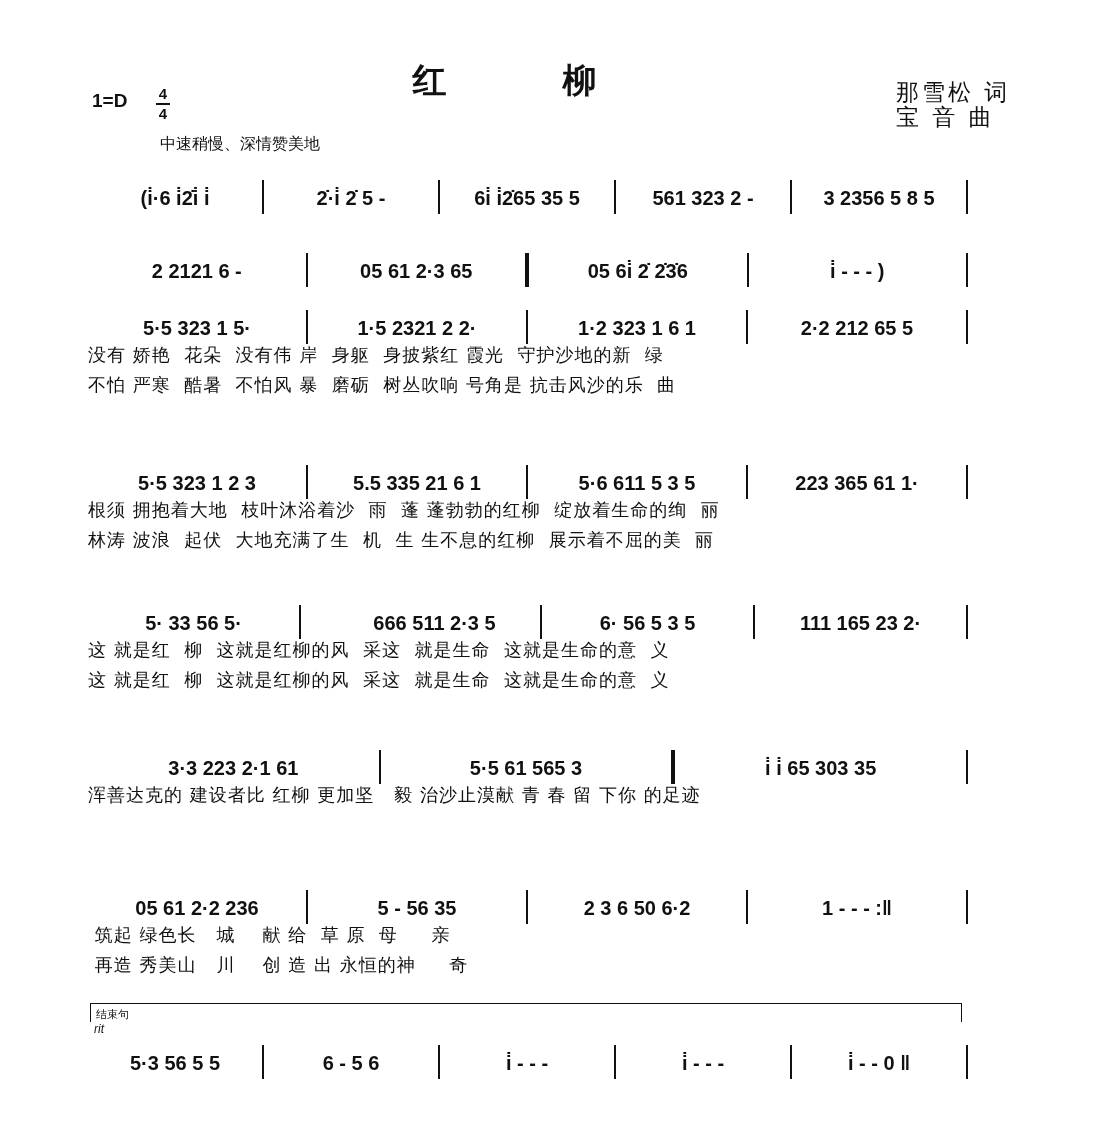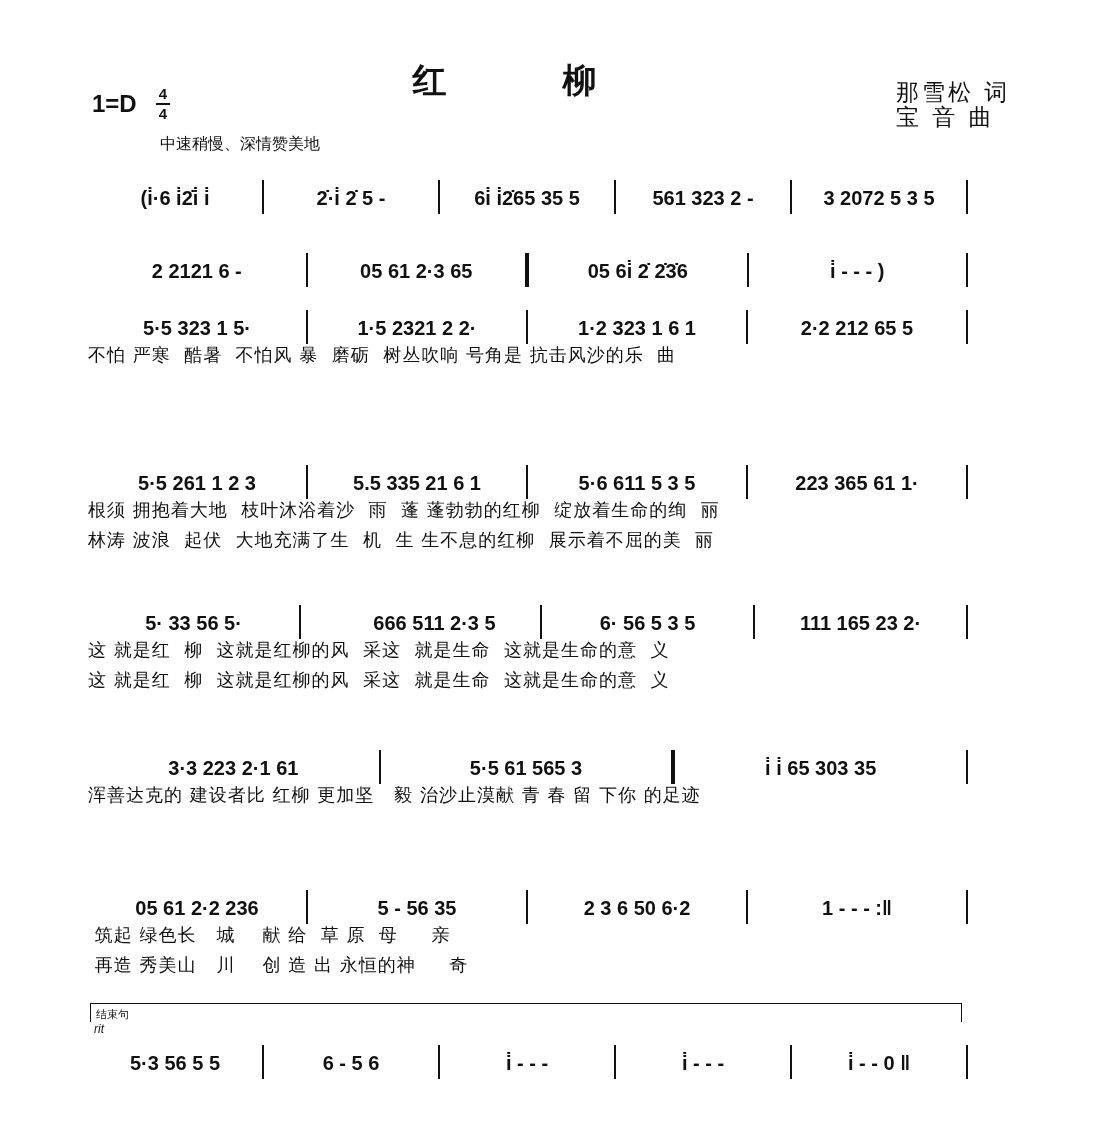--- a/index.html
+++ b/index.html
@@ -1,20 +1,20 @@
 <!DOCTYPE html>
 <html><head>
 <meta charset="utf-8">
 <style>
   html,body{margin:0;padding:0;background:#fff;}
   body{width:1111px;height:1130px;position:relative;overflow:hidden;color:#111;
        font-family:"Liberation Sans","DejaVu Sans",sans-serif;}
   .title{position:absolute;top:58px;left:0;width:1031px;text-align:center;font-family:"DejaVu Serif",serif;
          font-size:34px;font-weight:bold;letter-spacing:52px;padding-left:30px;box-sizing:border-box;}
-  .key{position:absolute;top:90px;left:92px;font-size:24px;font-weight:bold;}
+  .key{position:absolute;top:90px;left:92px;font-size:19px;font-weight:bold;}
   .timesig{position:absolute;top:86px;left:156px;font-size:15px;font-weight:bold;line-height:16px;text-align:center;}
   .timesig .bar{display:block;border-top:2px solid #111;width:14px;margin:1px 0;}
   .credits{position:absolute;top:80px;left:856px;font-family:"DejaVu Sans",sans-serif;font-size:23px;line-height:25px;margin-left:40px;}
   .credits div{letter-spacing:3px;}
   .tempo{position:absolute;top:134px;left:160px;font-size:16px;font-family:"DejaVu Sans",sans-serif;}
   .system{position:absolute;left:88px;width:880px;}
   .notes{position:relative;height:40px;display:flex;align-items:flex-end;font-size:20px;font-weight:bold;}
   .measure{display:flex;align-items:flex-end;flex:1;padding:0 4px;position:relative;height:40px;}
   .barline{width:0;border-left:2px solid #111;height:34px;align-self:flex-end;margin-bottom:-4px;}
   .lyrics{font-family:"DejaVu Serif",serif;font-size:18px;height:30px;line-height:30px;white-space:pre;letter-spacing:1px;}
@@ -42,21 +42,21 @@
     <div class="system" style="top: 170px;">
       <div class="notes">
         <div class="measure" style="justify-content: space-around;">(i̇·6 i̇2̇i̇ i̇</div>
         <div class="barline"></div>
         <div class="measure" style="justify-content: space-around;">2̇·i̇ 2̇ 5 -</div>
         <div class="barline"></div>
         <div class="measure" style="justify-content: space-around;">6i̇ i̇2̇65 35 5</div>
         <div class="barline"></div>
         <div class="measure" style="justify-content: space-around;">561 323 2 -</div>
         <div class="barline"></div>
-        <div class="measure" style="justify-content: space-around;">3 2072 5 3 5</div>
+        <div class="measure" style="justify-content: space-around;">3 2356 5 8 5</div>
         <div class="barline"></div>
       </div>
     </div>
     <div class="system" style="top: 243px;">
       <div class="notes">
         <div class="measure" style="justify-content: space-around;">2 2121 6 -</div>
         <div class="barline"></div>
         <div class="measure" style="justify-content: space-around;">05 61 2·3 65</div>
         <div class="barline"></div>
         <div class="barline"></div>
@@ -70,25 +70,26 @@
       <div class="notes">
         <div class="measure" style="justify-content: space-around;">5·5 323 1 5·</div>
         <div class="barline"></div>
         <div class="measure" style="justify-content: space-around;">1·5 2321 2 2·</div>
         <div class="barline"></div>
         <div class="measure" style="justify-content: space-around;">1·2 323 1 6 1</div>
         <div class="barline"></div>
         <div class="measure" style="justify-content: space-around;">2·2 212 65 5</div>
         <div class="barline"></div>
       </div>
+      <div class="lyrics">没有 娇艳  花朵  没有伟 岸  身躯  身披紫红 霞光  守护沙地的新  绿</div>
       <div class="lyrics">不怕 严寒  酷暑  不怕风 暴  磨砺  树丛吹响 号角是 抗击风沙的乐  曲</div>
     </div>
     <div class="system" style="top: 455px;">
       <div class="notes">
-        <div class="measure" style="justify-content: space-around;">5·5 261 1 2 3</div>
+        <div class="measure" style="justify-content: space-around;">5·5 323 1 2 3</div>
         <div class="barline"></div>
         <div class="measure" style="justify-content: space-around;">5.5 335 21 6 1</div>
         <div class="barline"></div>
         <div class="measure" style="justify-content: space-around;">5·6 611 5 3 5</div>
         <div class="barline"></div>
         <div class="measure" style="justify-content: space-around;">223 365 61 1·</div>
         <div class="barline"></div>
       </div>
       <div class="lyrics">根须 拥抱着大地  枝叶沐浴着沙  雨  蓬 蓬勃勃的红柳  绽放着生命的绚  丽</div>
       <div class="lyrics">林涛 波浪  起伏  大地充满了生  机  生 生不息的红柳  展示着不屈的美  丽</div>

